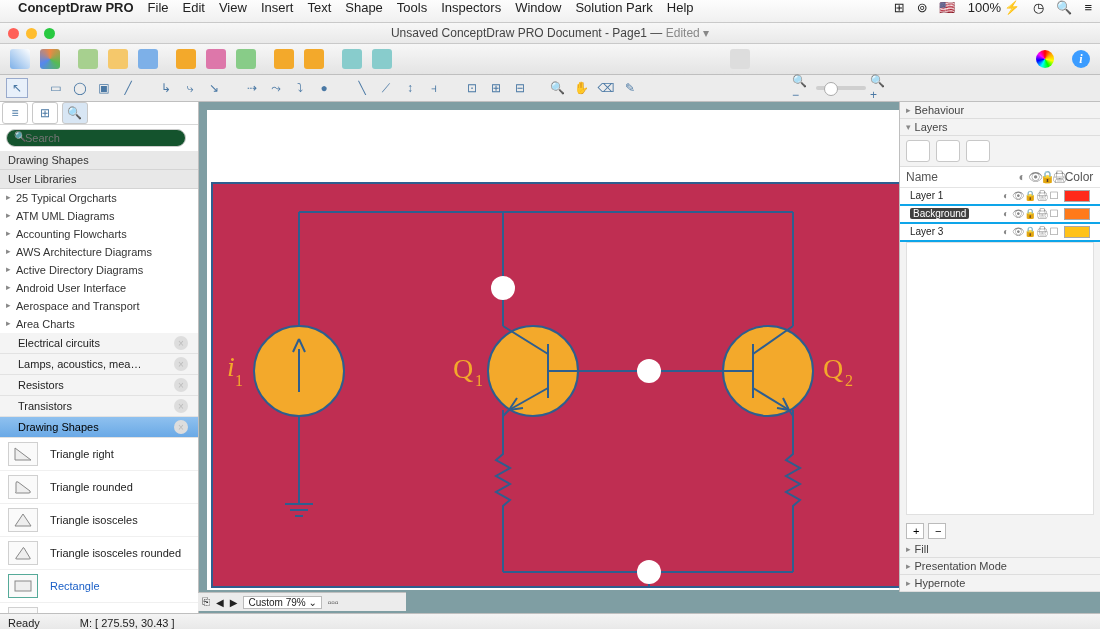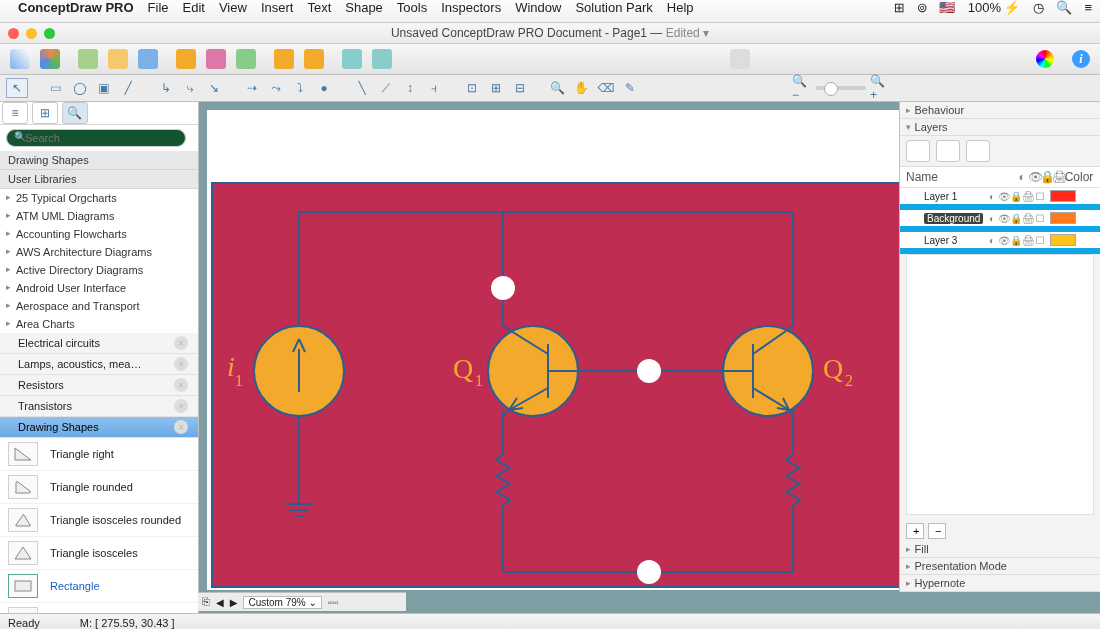--- a/index.html
+++ b/index.html
@@ -44,21 +44,21 @@
 .canvas-area{flex:1;background:#7f9ea3;position:relative;overflow:hidden}
 .canvas{position:absolute;left:8px;top:8px;width:870px;height:480px;background:#fff}
 .artboard{position:absolute;left:4px;top:72px;width:862px;height:402px;background:#bf2e52;border:2px solid #2e5e8f}
 .rightpanel{position:absolute;right:0;top:0;width:200px;background:#f3f3f3;border-left:1px solid #bfbfbf;height:490px;display:flex;flex-direction:column;font-size:11px}
 .rp-sec{padding:2px 6px;border-bottom:1px solid #ddd;display:flex;align-items:center;gap:4px;color:#444}
 .rp-sec .tri{color:#888;font-size:9px}
 .layertabs{display:flex;gap:6px;padding:4px 6px;border-bottom:1px solid #ddd}
 .ltab{width:22px;height:20px;border:1px solid #c8c8c8;background:#fff;border-radius:3px}
 .layerhdr{display:flex;padding:3px 6px;background:#fff;border-bottom:1px solid #e4e4e4;font-size:12px;color:#555}
 .layerhdr .ln{flex:1}
-.layerrow{display:flex;align-items:flex-end;padding:2px 24px;font-size:10px;background:#fff;border-bottom:6px solid #0ea5e9}
+.layerrow{display:flex;align-items:flex-start;padding:2px 10px;font-size:10px;background:#fff;border-bottom:2px solid #0ea5e9}
 .layerrow .ln{flex:1}
 .layerrow.sel .lnspan{background:#404040;color:#fff;padding:0 3px;border-radius:2px}
 .swatch{width:24px;height:10px;border:1px solid #aaa;margin-left:4px}
 .licon{width:12px;text-align:center;color:#888}
 .layerblank{flex:1;background:#fff;margin:0 6px 6px;border:1px solid #e0e0e0}
 .addrem{display:flex;gap:4px;padding:2px 6px}
 .addrem button{width:18px;height:16px;border:1px solid #bbb;background:#fff;font-size:11px;line-height:1}
 .statusbar{height:18px;background:linear-gradient(#f4f4f4,#e6e6e6);border-top:1px solid #bfbfbf;display:flex;align-items:center;font-size:11px;padding:0 8px;gap:40px}
 .pagectrl{position:absolute;left:198px;bottom:18px;height:18px;background:#ececec;border-top:1px solid #bfbfbf;display:flex;align-items:center;font-size:10px;padding:0 4px;gap:6px;width:200px}
 .zoombox{border:1px solid #bbb;padding:0 4px;background:#fff}
@@ -228,32 +228,32 @@
           <div class="shapeicon">
             <svg width="20" height="16">
               <path d="M3 13 Q2 14 3 14 L16 14 Q18 14 17 12 L5 3 Q3 2 3 4 Z" fill="#eee" stroke="#888"></path>
             </svg>
           </div>
           <span>Triangle rounded</span>
         </div>
       <div class="shapeitem">
           <div class="shapeicon">
             <svg width="20" height="16">
-              <path d="M10 3 Q10 2 11 3 L17 13 Q18 14 16 14 L4 14 Q2 14 3 13 Z" fill="#eee" stroke="#888"></path>
-            </svg>
-          </div>
-          <span>Triangle isosceles rounded</span>
+              <path d="M10 2 L18 14 L2 14 Z" fill="#eee" stroke="#888"></path>
+            </svg>
+          </div>
+          <span>Triangle isosceles</span>
         </div>
       <div class="shapeitem">
           <div class="shapeicon">
             <svg width="20" height="16">
-              <path d="M10 2 L18 14 L2 14 Z" fill="#eee" stroke="#888"></path>
-            </svg>
-          </div>
-          <span>Triangle isosceles</span>
+              <path d="M10 3 Q10 2 11 3 L17 13 Q18 14 16 14 L4 14 Q2 14 3 13 Z" fill="#eee" stroke="#888"></path>
+            </svg>
+          </div>
+          <span>Triangle isosceles rounded</span>
         </div>
       <div class="shapeitem sel">
           <div class="shapeicon" style="border-color:#5a9">
             <svg width="20" height="16">
               <rect x="2" y="3" width="16" height="10" fill="#eee" stroke="#888"></rect>
             </svg>
           </div>
           <span>Rectangle</span>
         </div>
       <div class="shapeitem">

